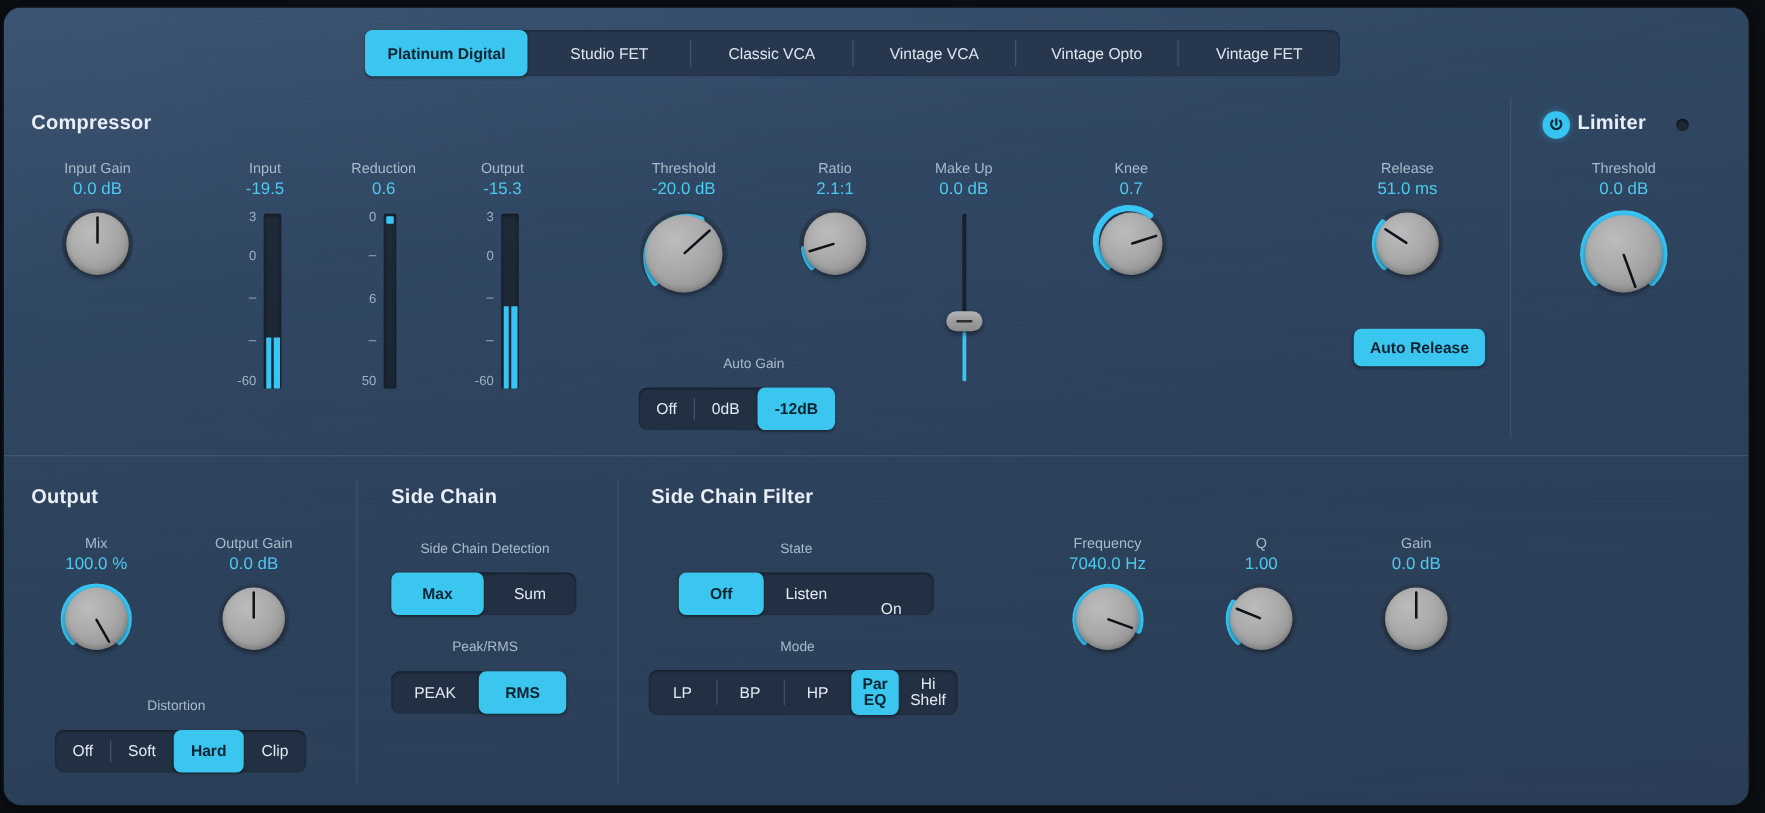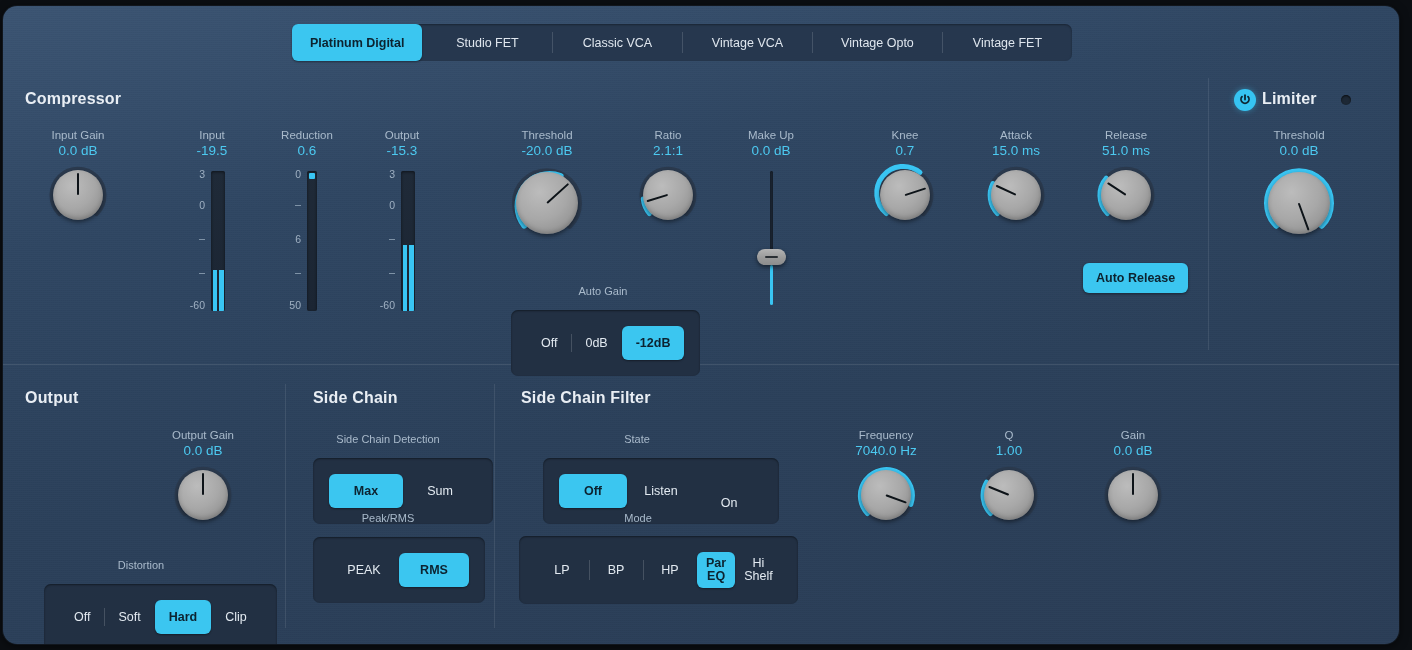--- a/index.html
+++ b/index.html
@@ -150,21 +150,21 @@
     height: 2px; background: #2a2f34; border-radius: 1px;
   }
 
   
   .seg {
     position: absolute;
     display: flex; align-items: stretch;
     background: #223043;
     border-radius: 7px;
     box-shadow: inset 0 1px 2px rgba(0,0,0,0.45);
-    padding: 16px;
+    padding: 0;
     height: 34px;
   }
   .seg .opt {
     display: flex; align-items: center; justify-content: center;
     padding: 0 14px;
     font-size: 12.5px; color: #e3eaf1;
     border-radius: 6px;
     position: relative; cursor: pointer;
     white-space: nowrap; text-align: center;
     line-height: 13px;
@@ -353,32 +353,20 @@
     <div class="knob" style="width:64px;height:64px;">
       <svg width="64" height="64" viewBox="0 0 64 64">
         <path d="M 13.5 50.5 A 26 26 0 1 1 50.5 50.5" fill="none" stroke="#2b3a4e" stroke-width="5" stroke-linecap="round"></path>
         <path d="M 13.5 50.5 A 26 26 0 0 1 47.0 9.4" fill="none" stroke="#39c5f3" stroke-width="5" stroke-linecap="round"></path>
       </svg>
       <div class="cap" style="left:7px;top:7px;width:50px;height:50px;"></div>
       <div class="ptr" style="height:22px; margin-left:-0.85px; transform: translateY(-100%) rotate(72deg);"></div>
     </div>
   </div>
 
-  <div class="param" style="left:958px; top:122px; width:110px;">
-    <div class="p-label">Attack</div>
-    <div class="p-value">15.0 ms</div>
-    <div class="knob" style="width:64px;height:64px;">
-      <svg width="64" height="64" viewBox="0 0 64 64">
-        <path d="M 13.5 50.5 A 26 26 0 1 1 50.5 50.5" fill="none" stroke="#2b3a4e" stroke-width="5" stroke-linecap="round"></path>
-        <path d="M 13.5 50.5 A 26 26 0 0 1 9.0 20.5" fill="none" stroke="#39c5f3" stroke-width="5" stroke-linecap="round"></path>
-      </svg>
-      <div class="cap" style="left:7px;top:7px;width:50px;height:50px;"></div>
-      <div class="ptr" style="height:22px; margin-left:-0.85px; transform: translateY(-100%) rotate(-65deg);"></div>
-    </div>
-  </div>
 
   <div class="param" style="left:1068px; top:122px; width:110px;">
     <div class="p-label">Release</div>
     <div class="p-value">51.0 ms</div>
     <div class="knob" style="width:64px;height:64px;">
       <svg width="64" height="64" viewBox="0 0 64 64">
         <path d="M 13.5 50.5 A 26 26 0 1 1 50.5 50.5" fill="none" stroke="#2b3a4e" stroke-width="5" stroke-linecap="round"></path>
         <path d="M 13.5 50.5 A 26 26 0 0 1 12.3 15.1" fill="none" stroke="#39c5f3" stroke-width="5" stroke-linecap="round"></path>
       </svg>
       <div class="cap" style="left:7px;top:7px;width:50px;height:50px;"></div>
@@ -420,20 +408,32 @@
         <path d="M 17.3 62.7 A 32 32 0 1 1 62.7 62.7" fill="none" stroke="#2b3a4e" stroke-width="6" stroke-linecap="round"></path>
         <path d="M 17.3 62.7 A 32 32 0 1 1 62.7 62.7" fill="none" stroke="#39c5f3" stroke-width="6" stroke-linecap="round"></path>
       </svg>
       <div class="cap" style="left:9px;top:9px;width:62px;height:62px;"></div>
       <div class="ptr" style="height:29px; margin-left:-0.85px; transform: translateY(-100%) rotate(160deg);"></div>
     </div>
   </div>
 
   <div class="sect-title" style="left:22px; top:383px;">Output</div>
 
+  <div class="param" style="left:22px; top:422px; width:104px;">
+    <div class="p-label">Mix</div>
+    <div class="p-value">100.0 %</div>
+    <div class="knob" style="width:64px;height:64px;">
+      <svg width="64" height="64" viewBox="0 0 64 64">
+        <path d="M 13.5 50.5 A 26 26 0 1 1 50.5 50.5" fill="none" stroke="#2b3a4e" stroke-width="5" stroke-linecap="round"></path>
+        <path d="M 13.5 50.5 A 26 26 0 1 1 50.5 50.5" fill="none" stroke="#39c5f3" stroke-width="5" stroke-linecap="round"></path>
+      </svg>
+      <div class="cap" style="left:7px;top:7px;width:50px;height:50px;"></div>
+      <div class="ptr" style="height:22px; margin-left:-0.85px; transform: translateY(-100%) rotate(150deg);"></div>
+    </div>
+  </div>
 
   <div class="param" style="left:146px; top:422px; width:108px;">
     <div class="p-label">Output Gain</div>
     <div class="p-value">0.0 dB</div>
     <div class="knob" style="width:64px;height:64px;">
       <svg width="64" height="64" viewBox="0 0 64 64">
         <path d="M 13.5 50.5 A 26 26 0 1 1 50.5 50.5" fill="none" stroke="#2b3a4e" stroke-width="5" stroke-linecap="round"></path>
       </svg>
       <div class="cap" style="left:7px;top:7px;width:50px;height:50px;"></div>
       <div class="ptr" style="height:22px; margin-left:-0.85px; transform: translateY(-100%) rotate(0deg);"></div>

